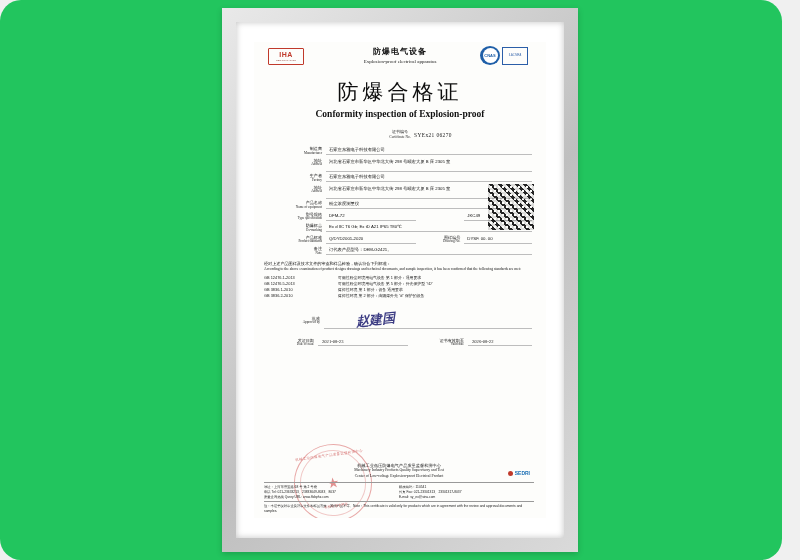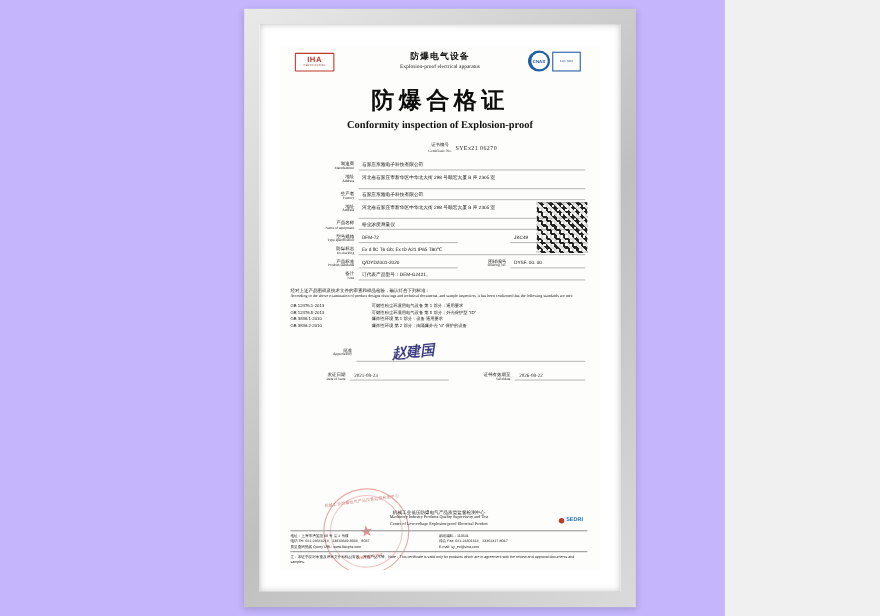--- a/index.html
+++ b/index.html
@@ -8,23 +8,24 @@
   }
   body {
     width: 800px;
     height: 560px;
     background: #f0f0f0;
     font-family: "Liberation Sans", sans-serif;
     overflow: hidden;
   }
   .stage {
     position: relative;
-    width: 659px;
+    width: 782px;
     height: 560px;
-    background: #c4b5fd;
+    background: #22c55e;
+    border-radius: 21px;
   }
   
   .frame {
     position: absolute;
     left: 222px;
     top: 8px;
     width: 356px;
     height: 544px;
     background: linear-gradient(135deg, #e9e9e9 0%, #cfcfcf 35%, #bfbfbf 55%, #dadada 100%);
     box-shadow: 0 2px 6px rgba(0,0,0,0.18);
@@ -141,21 +142,21 @@
     align-items: center;
     justify-content: center;
     color: #2b5ea8;
     font-size: 2.6px;
     line-height: 1.1;
   }
   
   .title-cn {
     text-align: center;
     font-size: 21px;
-    font-weight: bold;
+    font-weight: normal;
     letter-spacing: 4px;
     color: #0d0d0d;
     margin-top: 2px;
   }
   .title-en {
     text-align: center;
     font-size: 9.5px;
     font-weight: bold;
     font-family: "Liberation Serif", serif;
     color: #111;

